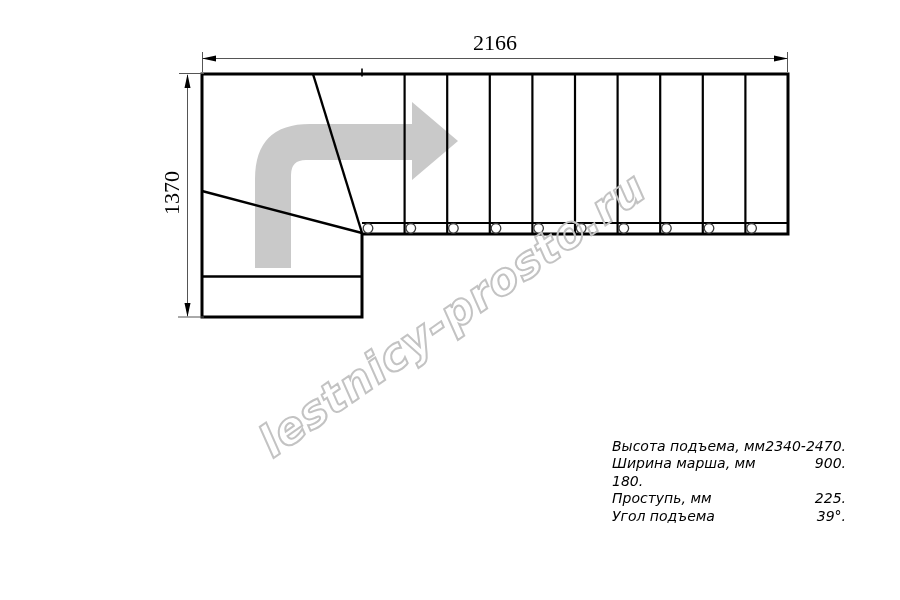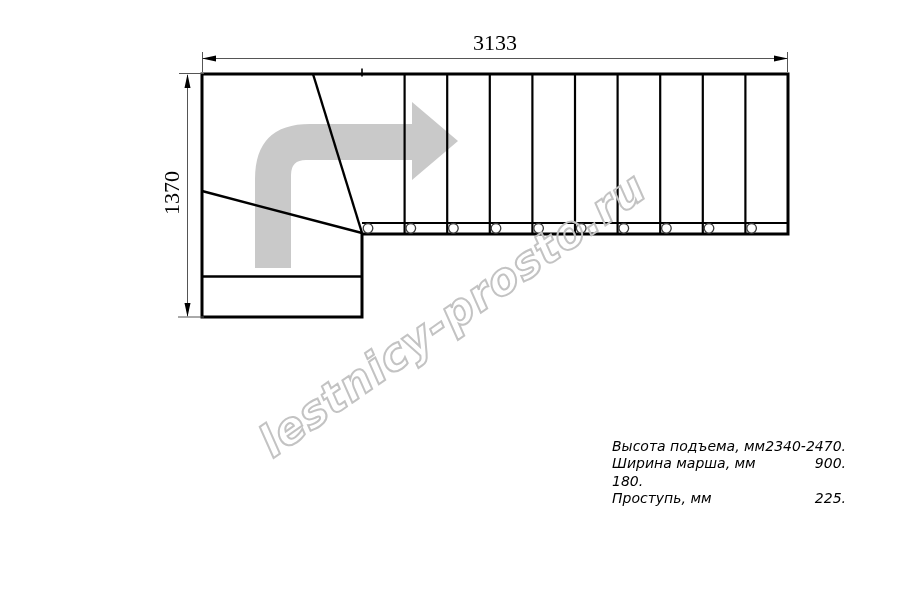--- a/index.html
+++ b/index.html
@@ -103,34 +103,38 @@
 
   <g>
     <line class="dimline" x1="179" y1="73.5" x2="204" y2="73.5"></line>
     <line class="dimline" x1="178" y1="317" x2="204" y2="317"></line>
     <line class="dimline" x1="187.5" y1="75" x2="187.5" y2="316"></line>
     <polygon class="dimarrow" points="187.5,74 184.5,88 190.5,88"></polygon>
     <polygon class="dimarrow" points="187.5,317 184.5,303 190.5,303"></polygon>
   </g>
 </svg>
 
-<div class="dim-text dim-top">3133</div>
+<div class="dim-text dim-top">2166</div>
 <div class="dim-text dim-left">1370</div>
 
 <div class="watermark">lestnicy-prosto.ru</div>
 
 <div class="specs">
   <div class="spec-row">
     <span class="spec-label">Высота подъема, мм</span>
     <span class="spec-value">2340-2470.</span>
   </div>
   <div class="spec-row">
     <span class="spec-label">Ширина марша, мм</span>
     <span class="spec-value">900.</span>
   </div>
   <div class="spec-row">
     <span class="spec-value">180.</span>
   </div>
   <div class="spec-row">
     <span class="spec-label">Проступь, мм</span>
     <span class="spec-value">225.</span>
   </div>
+  <div class="spec-row">
+    <span class="spec-label">Угол подъема</span>
+    <span class="spec-value">39°.</span>
+  </div>
 </div>
 
 </body></html>

